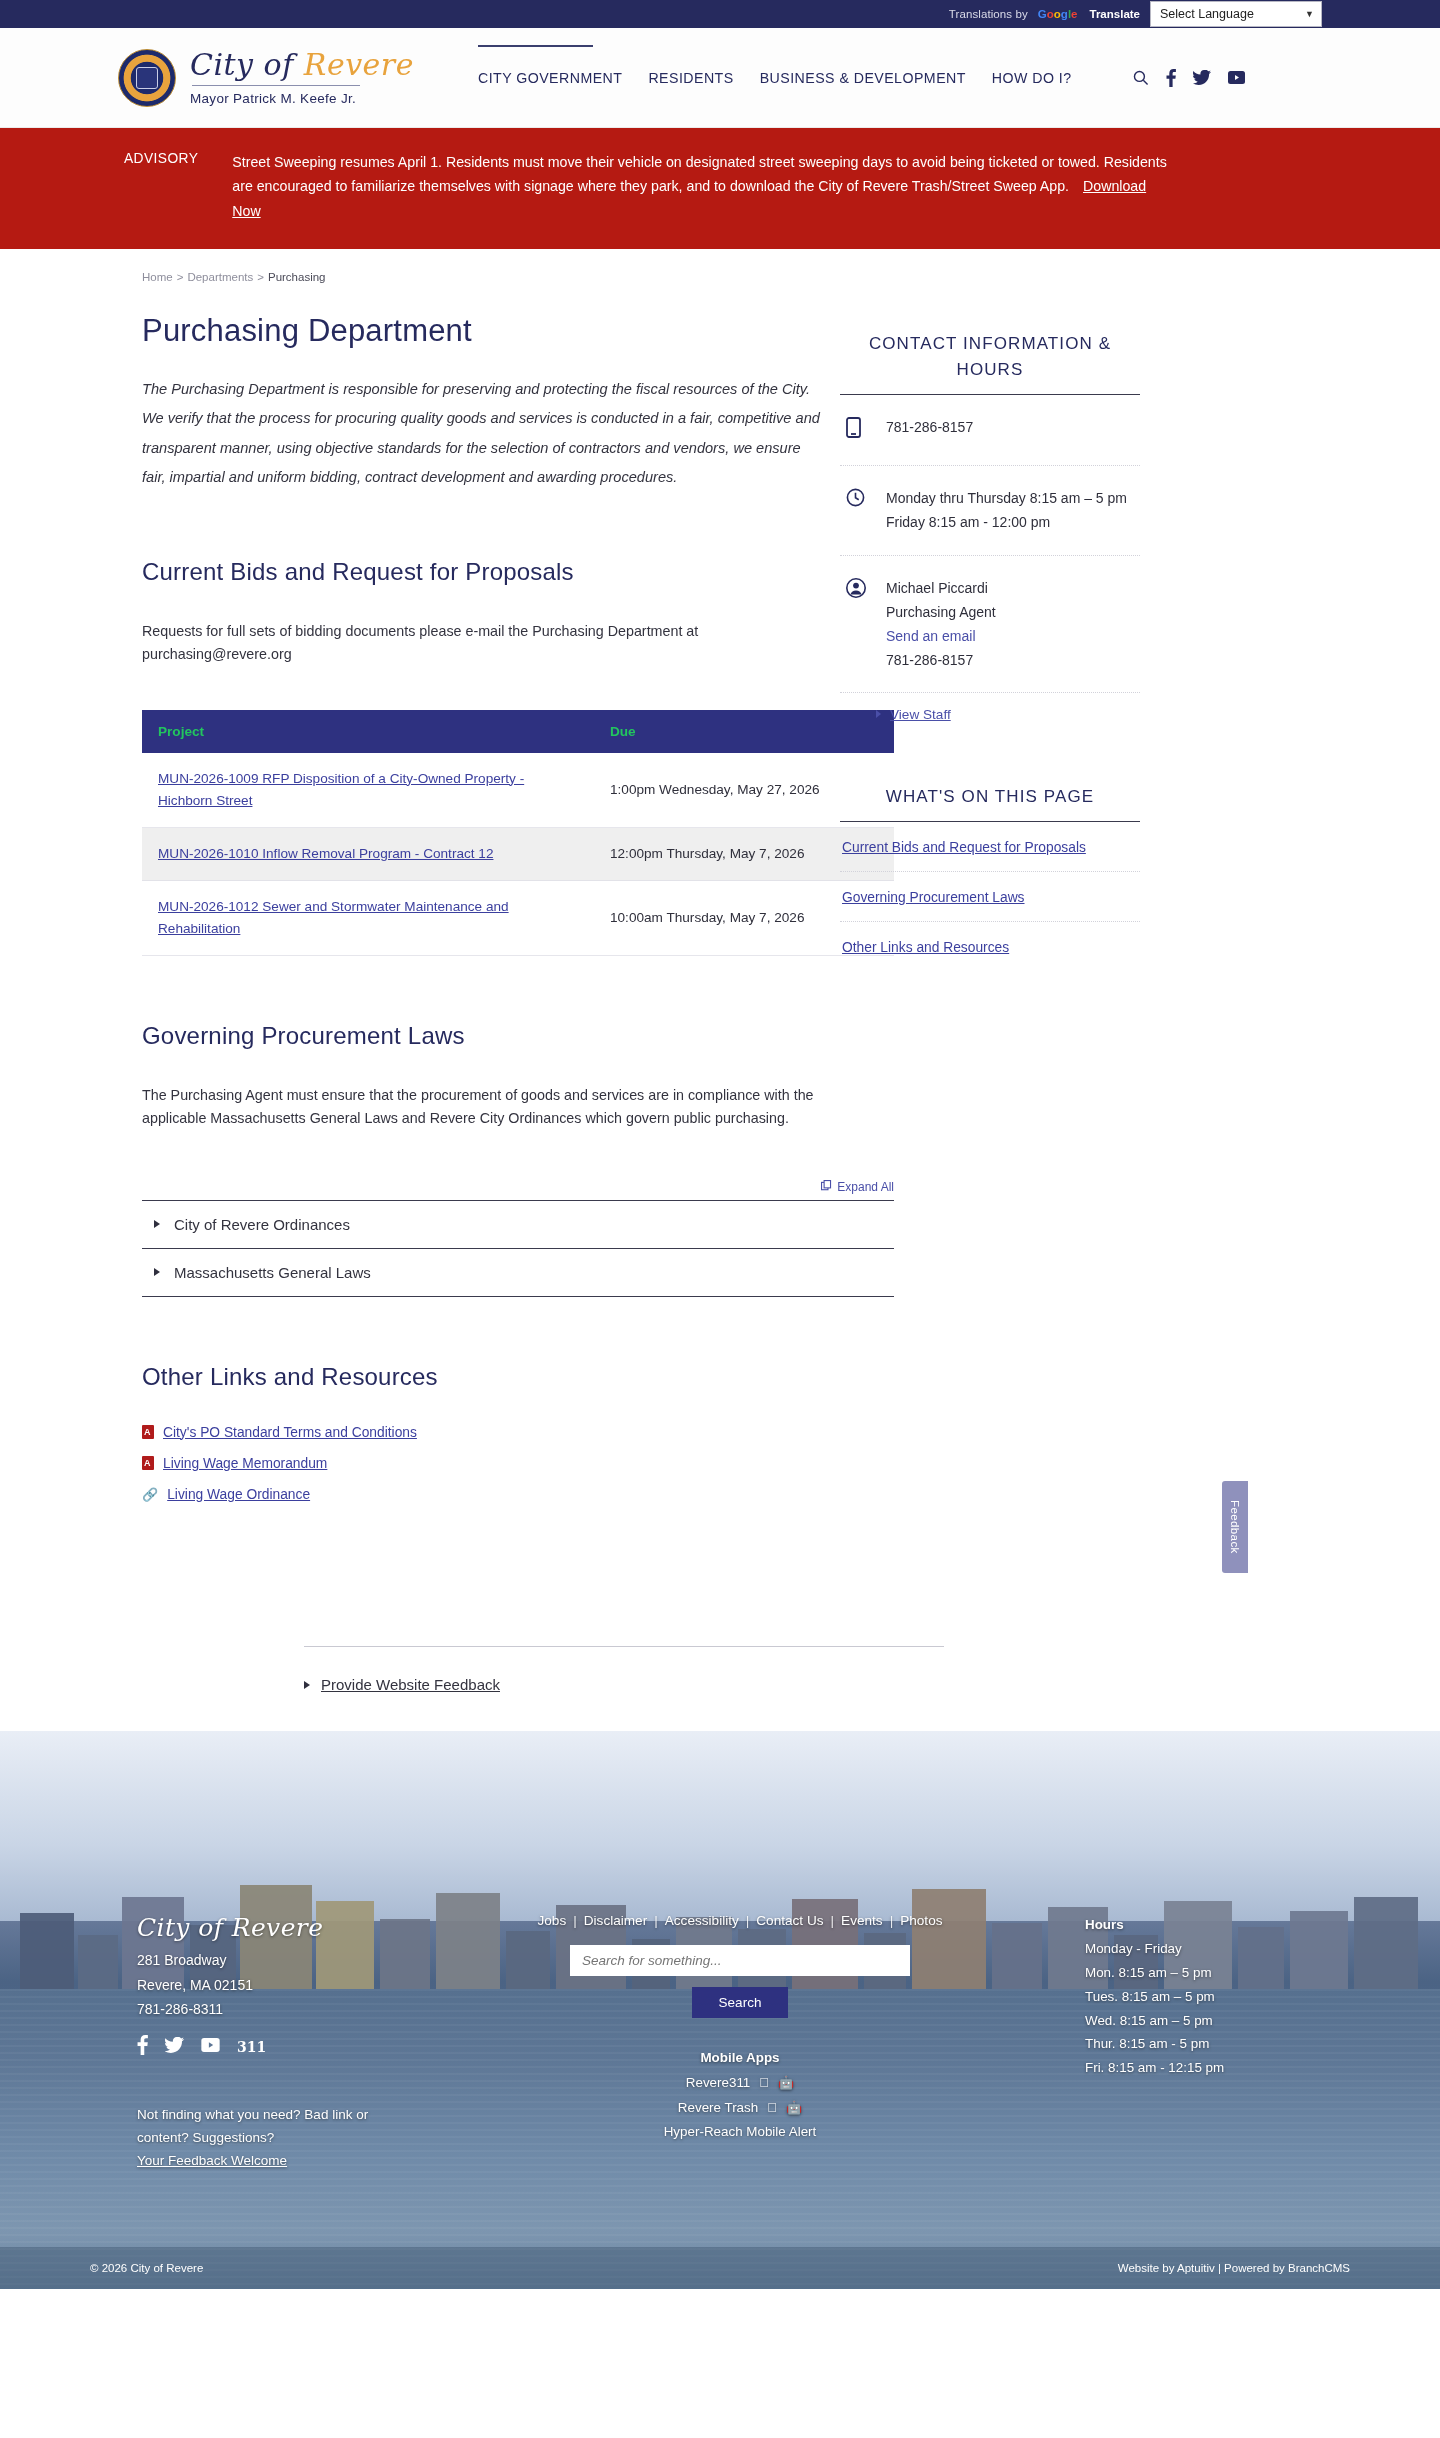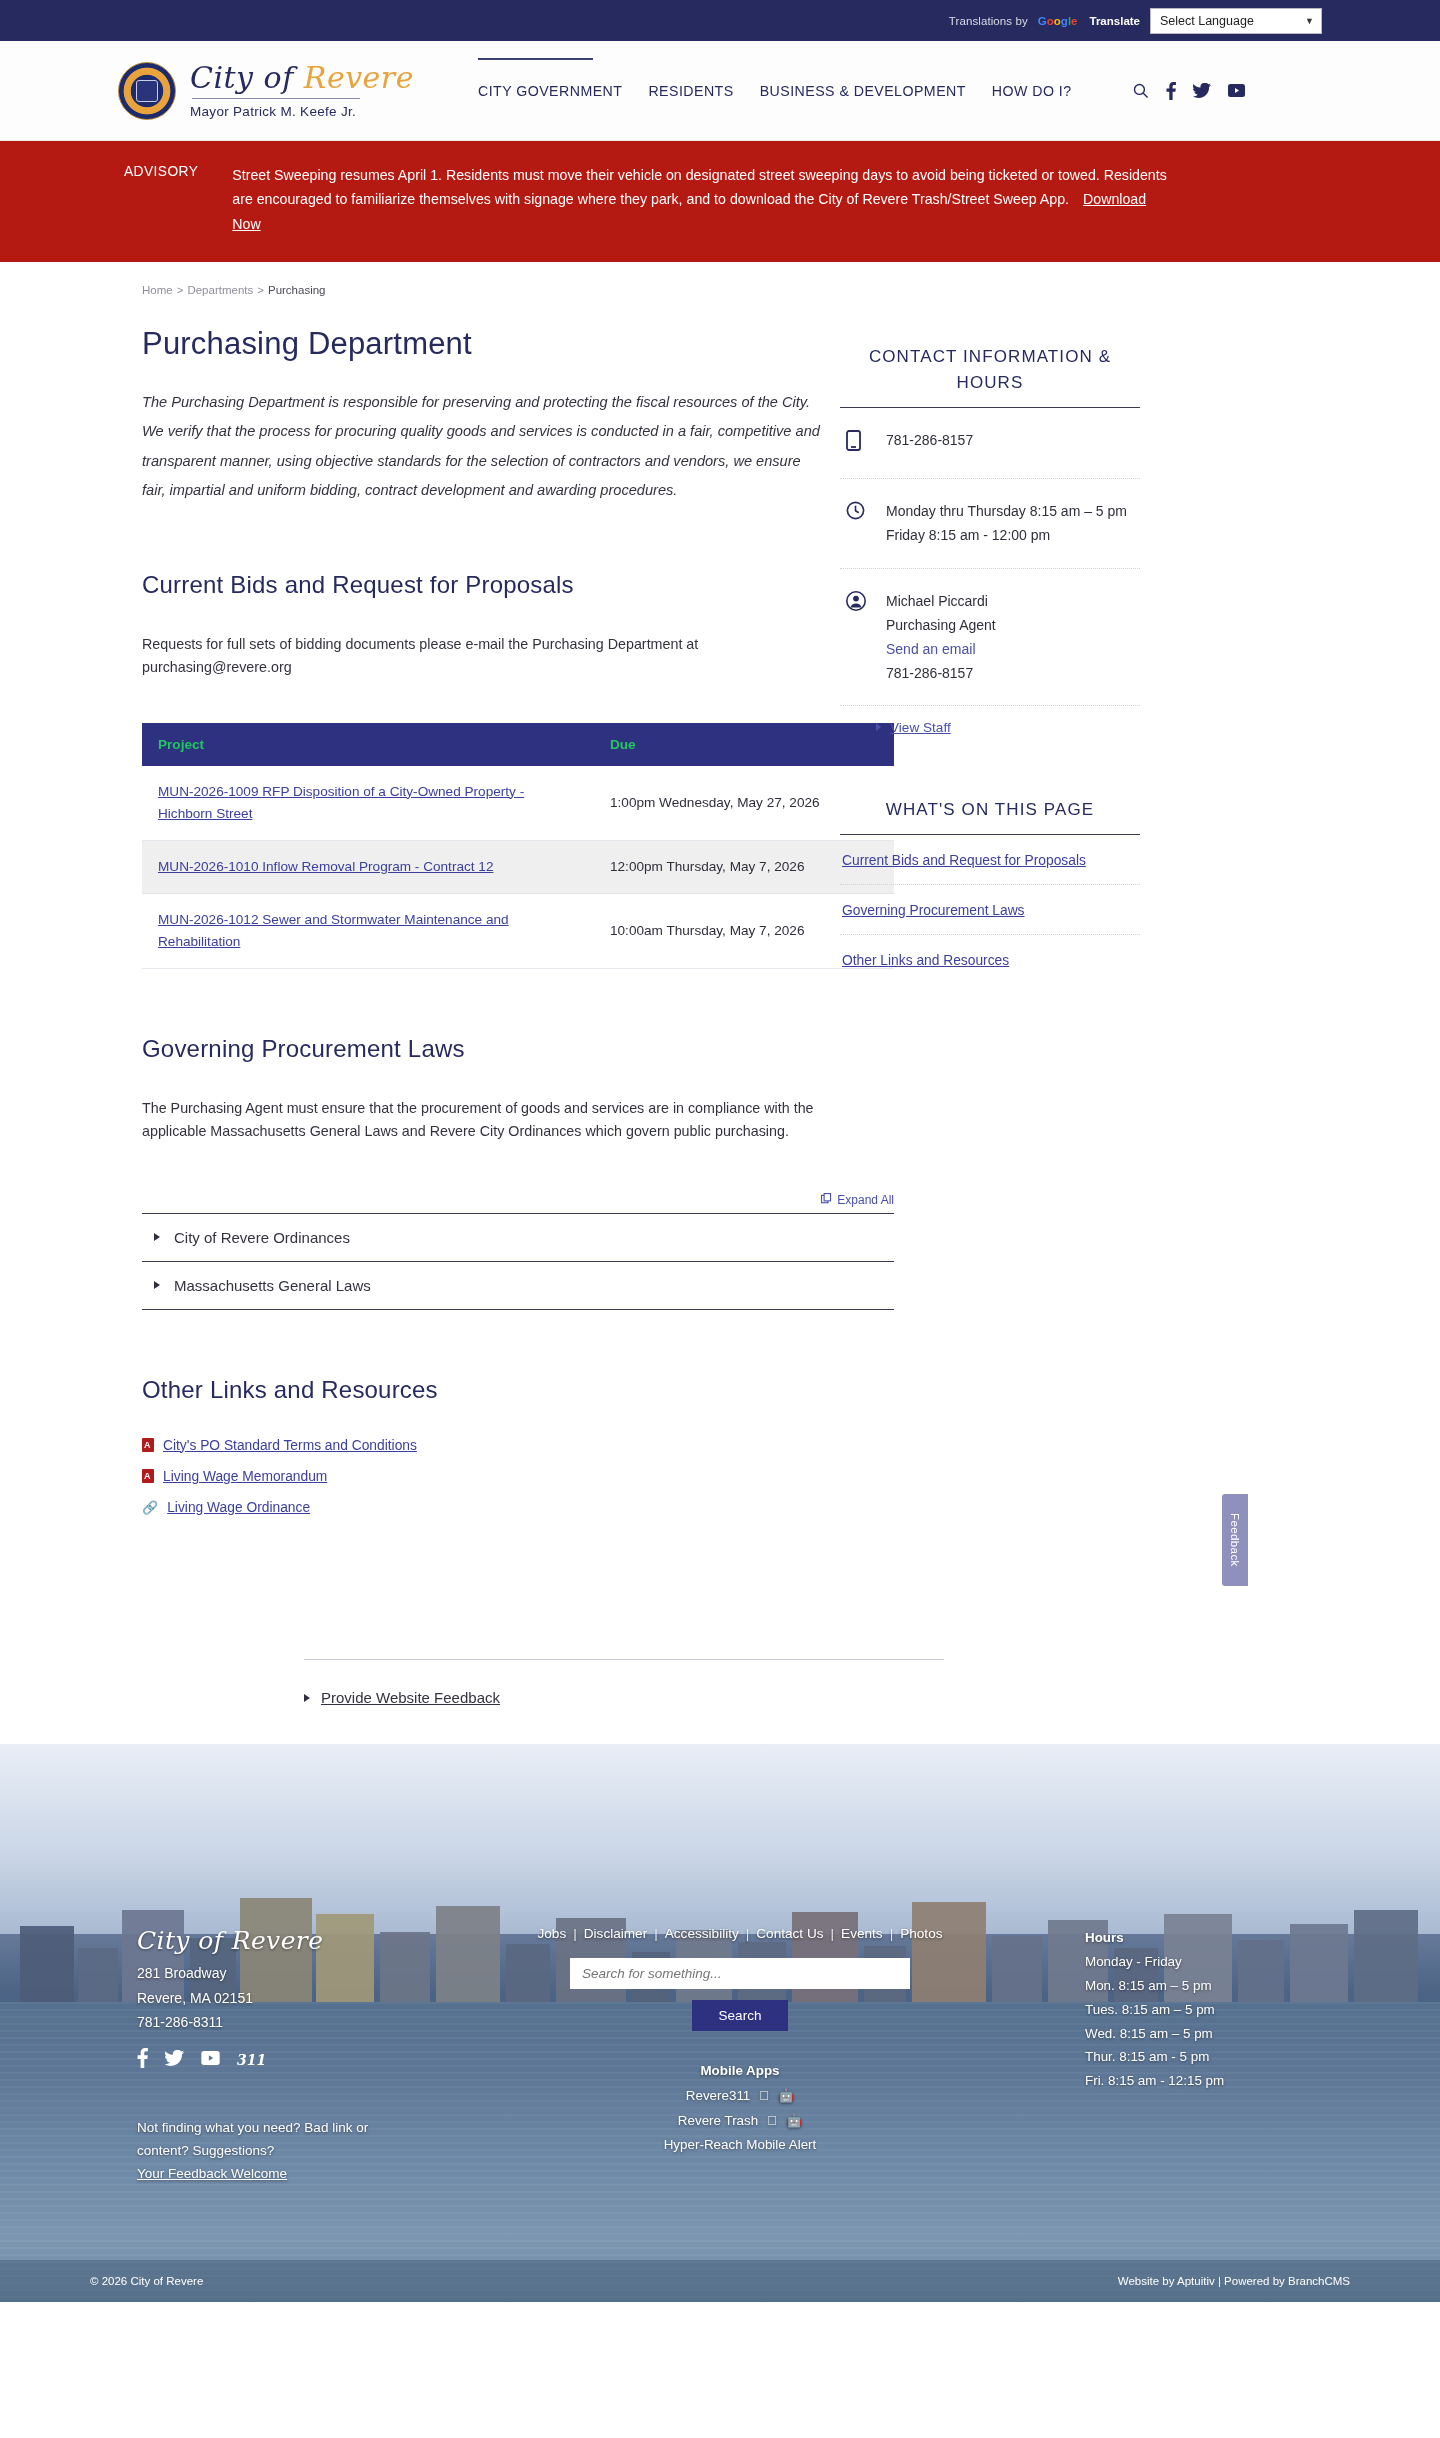--- a/index.html
+++ b/index.html
@@ -9,21 +9,21 @@
     font-family: "Liberation Sans", sans-serif;
     background: #ffffff;
     color: #2b2b3a;
     -webkit-font-smoothing: antialiased;
   }
   a { color: #4a4fa8; }
 
   
   .translate-bar {
     background: #262a5e;
-    height: 41px;
+    height: 28px;
     display: flex;
     align-items: center;
     justify-content: flex-end;
     padding-right: 118px;
     gap: 10px;
   }
   .translate-label {
     color: #d9dae8;
     font-size: 11.5px;
     letter-spacing: .1px;
@@ -284,21 +284,21 @@
     display: flex;
   }
   .f-col-left { width: 430px; padding-left: 62px; }
   .f-brand {
     font-family: "DejaVu Serif", serif; font-style: italic;
     font-size: 25px; color: #fff; letter-spacing: .4px;
     text-shadow: 0 1px 3px rgba(0,0,0,.45);
   }
   .f-addr { font-size: 14px; line-height: 1.75; margin-top: 6px; text-shadow: 0 1px 3px rgba(0,0,0,.5); }
   .f-social { display: flex; align-items: center; gap: 17px; margin-top: 13px; }
-  .f-311 { font-family: "DejaVu Serif", serif; font-style: italic; font-weight: bold; font-size: 14px; }
+  .f-311 { font-family: "DejaVu Serif", serif; font-weight: bold; font-size: 14px; }
   .f-feedback { margin-top: 44px; font-size: 13.5px; line-height: 1.72; max-width: 272px; text-shadow: 0 1px 3px rgba(0,0,0,.5);}
   .f-feedback a { color: #fff; text-decoration: underline; }
 
   .f-col-mid { width: 470px; text-align: center; }
   .f-links { font-size: 13.6px; text-shadow: 0 1px 3px rgba(0,0,0,.5); }
   .f-links a { color: #fff; text-decoration: none; }
   .f-links .bar { margin: 0 7px; opacity: .85; }
   .f-search { margin-top: 17px; display:flex; justify-content:center;}
   .f-search input {
     width: 340px; height: 31px; border: none; outline: none;

